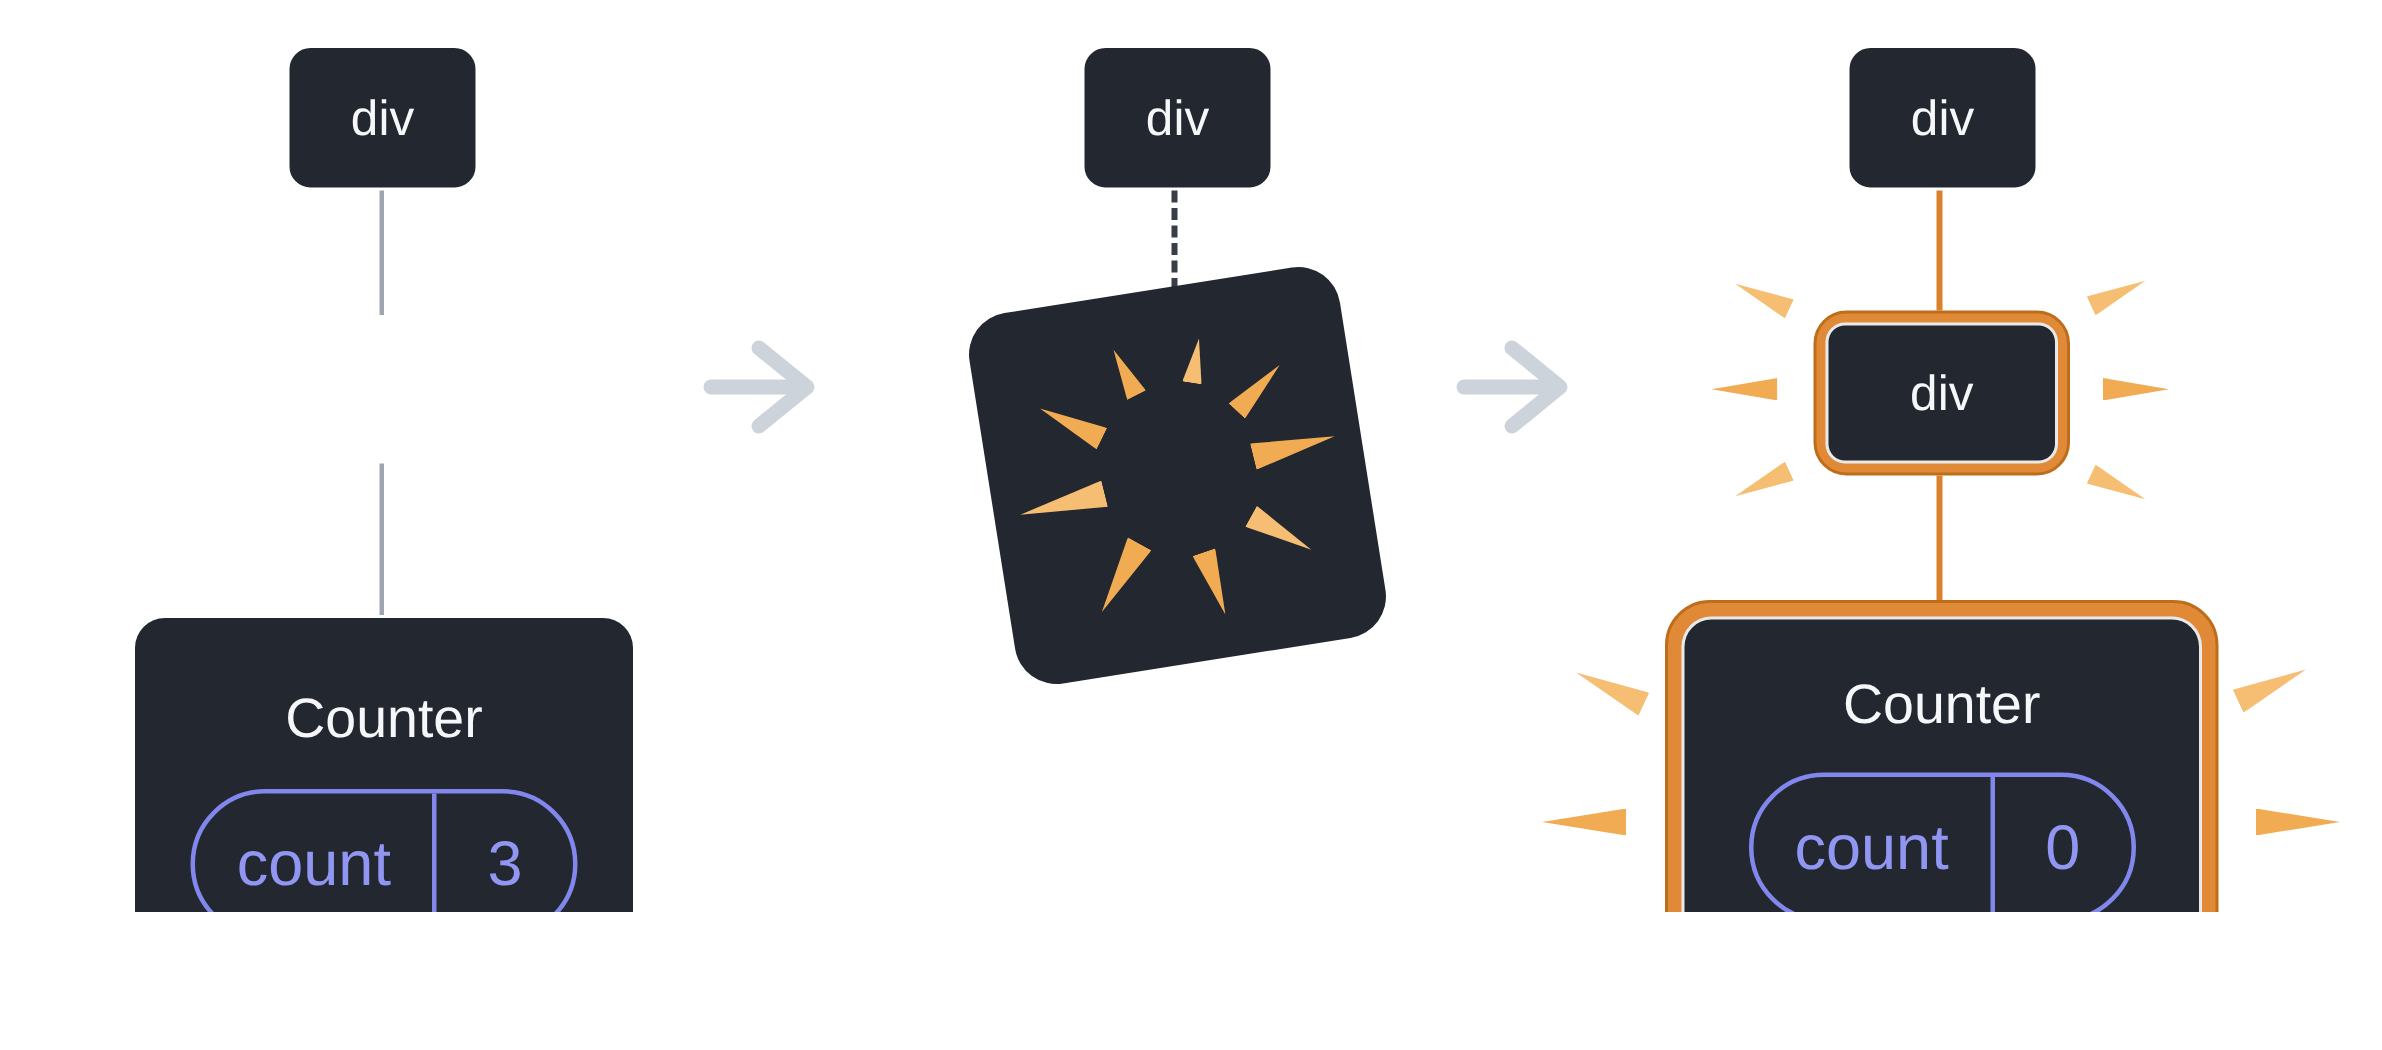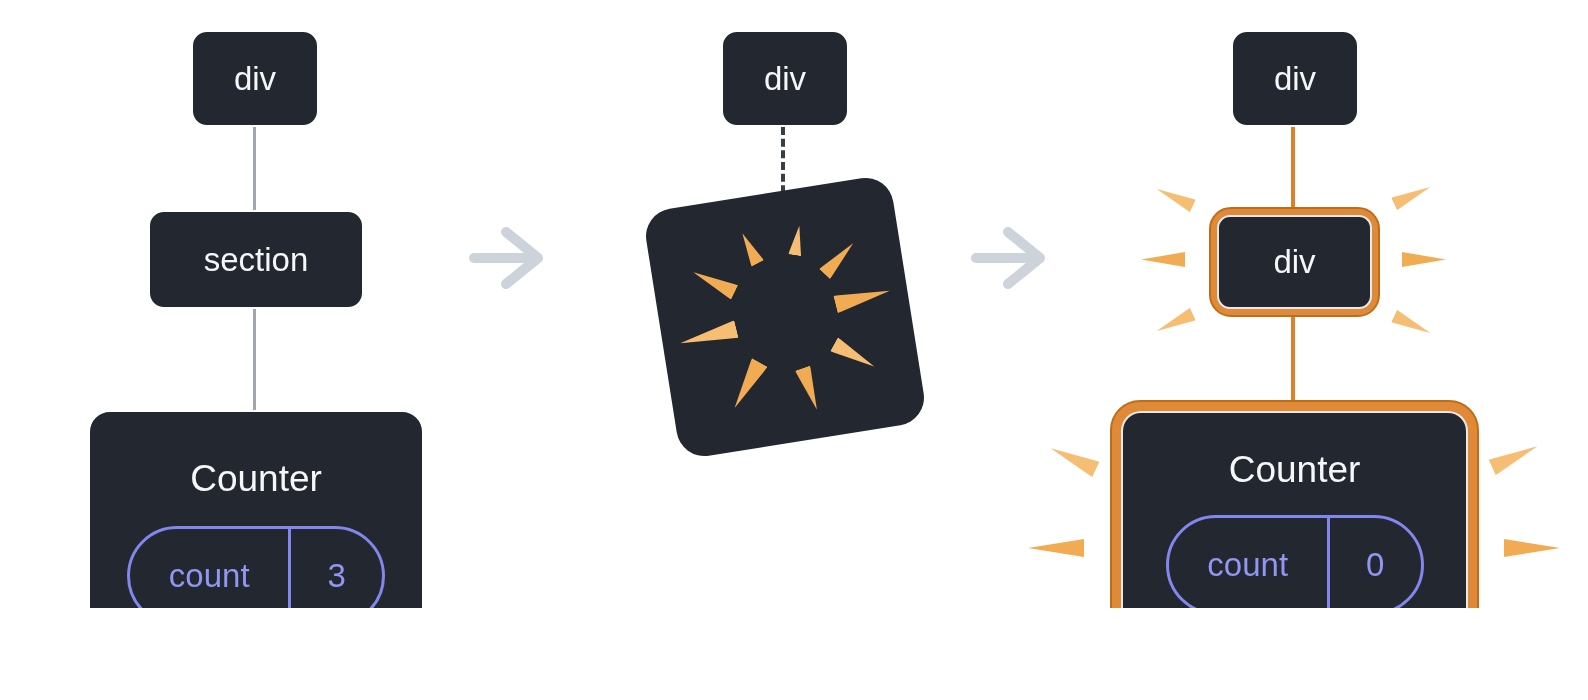--- a/index.html
+++ b/index.html
@@ -28,21 +28,21 @@
   .connector.orange { width:4px; background:var(--orange); }
   .card {
     position:absolute; background:var(--fill); border:2px solid #ffffff;
     border-radius:22px; box-sizing:border-box;
     display:flex; flex-direction:column; align-items:center;
   }
   .card-title { margin-top:46px; font-size:37px; font-weight:500; color:#F6F7F9; }
   .pill {
     margin-top:26px; width:258px; height:100px; box-sizing:border-box;
     border:3px solid var(--lavender); border-radius:60px;
-    display:flex; align-items:stretch; color:var(--lavender-text); font-size:33px;
+    display:flex; align-items:stretch; color:var(--lavender-text); font-size:42px;
   }
   .pill-key { flex:1.75; display:flex; align-items:center; justify-content:center; }
   .pill-divider { width:3px; background:var(--lavender); }
   .pill-val { flex:1; display:flex; align-items:center; justify-content:center; }
   .frame {
     position:absolute; background:var(--orange-frame); border:2px solid var(--orange-dark);
     border-radius:22px; padding:6px; box-sizing:border-box;
   }
   .frame.big { border-radius:30px; padding:9px; }
   .frame-inner {
@@ -72,23 +72,20 @@
 </style>
 </head>
 <body>
 
 <div class="canvas">
 
   <div class="node" style="left:191px;top:30px;width:128px;height:97px;">
     <span>div</span>
   </div>
   <div class="connector" style="left:253px;top:127px;height:83px;"></div>
-  <div class="node" style="left:148px;top:210px;width:216px;height:99px;">
-    <span>section</span>
-  </div>
   <div class="connector" style="left:253px;top:309px;height:101px;"></div>
   <div class="card" style="left:88px;top:410px;width:336px;height:266px;">
     <div class="card-title">Counter</div>
     <div class="pill">
       <div class="pill-key">count</div>
       <div class="pill-divider"></div>
       <div class="pill-val">3</div>
     </div>
   </div>
 

